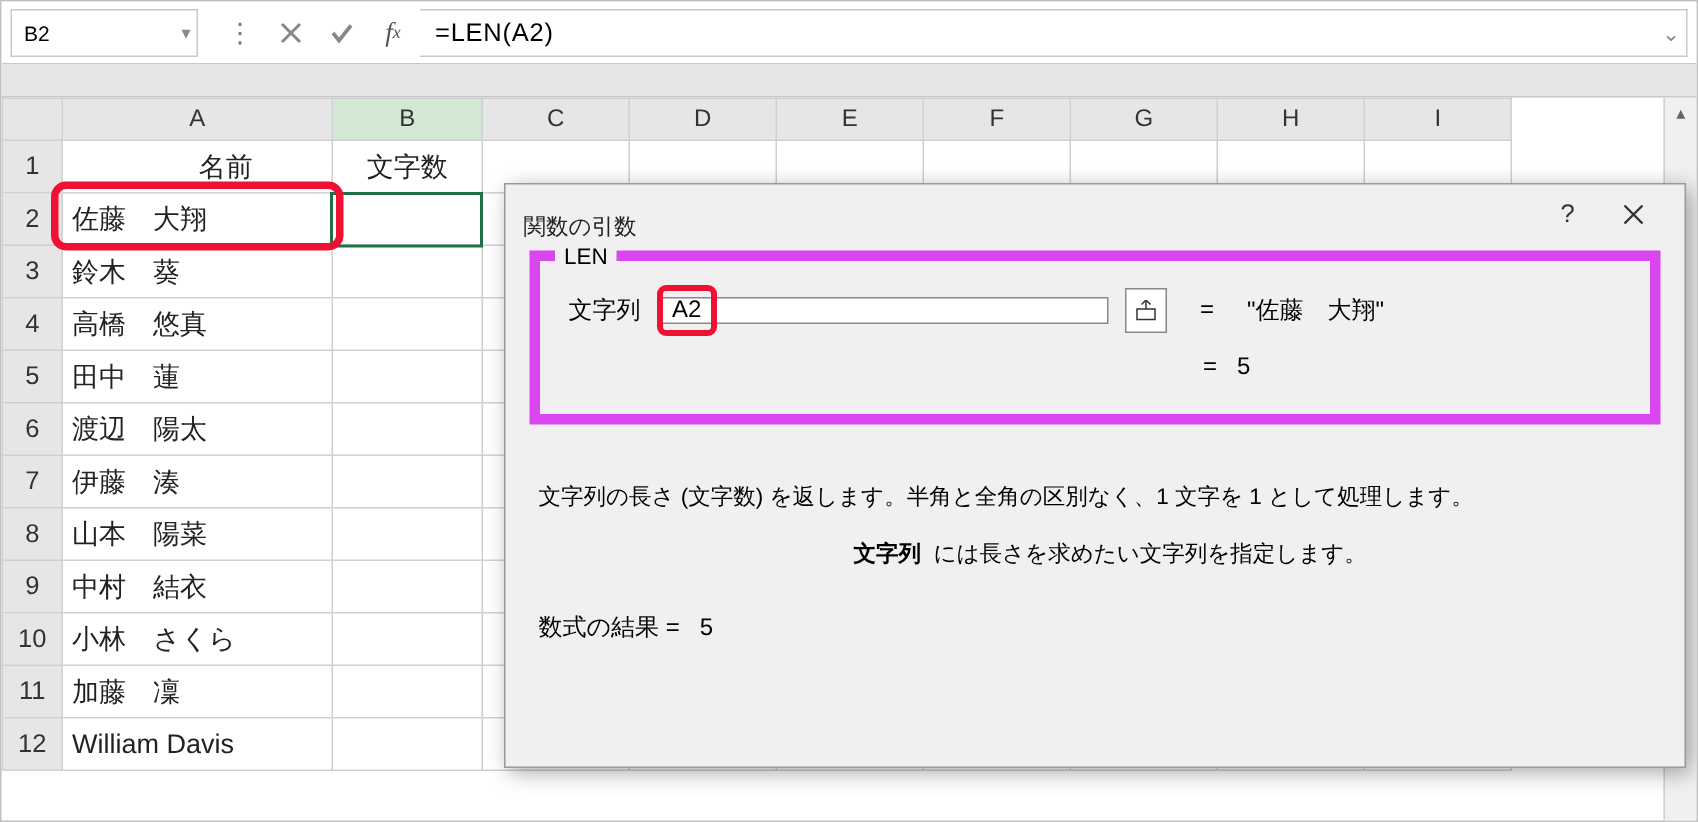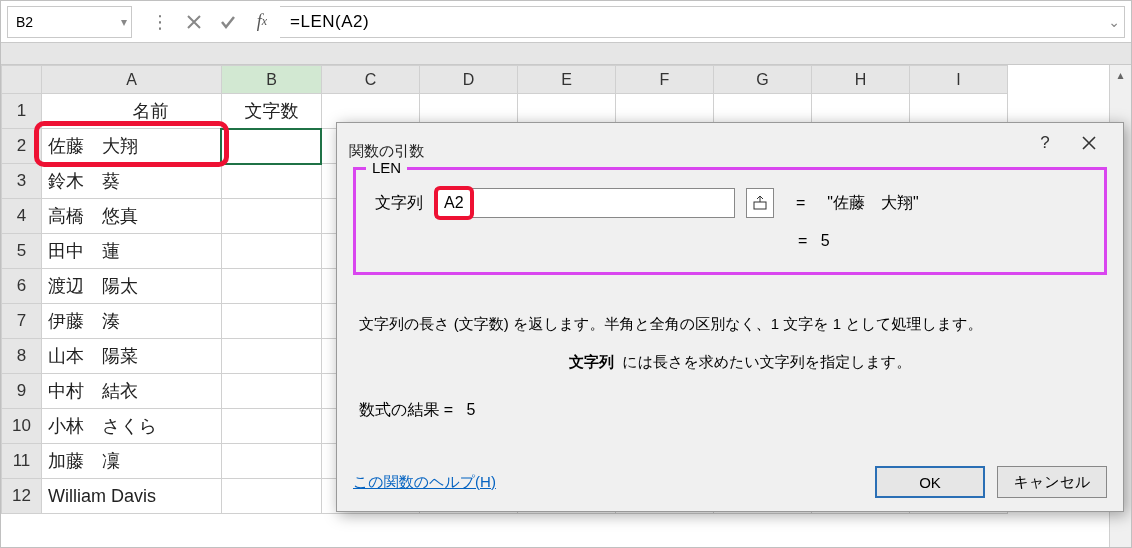--- a/index.html
+++ b/index.html
@@ -200,41 +200,41 @@
   display: flex;
   align-items: center;
   justify-content: center;
   font-size: 17px;
   color: #333;
 }
 .dialog-body {
   padding: 6px 16px;
 }
 .fieldset {
-  border: 3px solid #d946ef;
+  border: 7px solid #d946ef;
   padding: 18px 12px 22px 12px;
   position: relative;
 }
 .fieldset .legend {
   position: absolute;
   top: -11px;
   left: 10px;
   background: #f0f0f0;
   padding: 0 6px;
   font-size: 15px;
 }
 .argrow {
   display: flex;
   align-items: center;
   gap: 12px;
 }
 .arg-label { width: 55px; text-align: right; font-size: 16px; }
 .arg-input {
   width: 300px;
-  height: 30px;
+  height: 18px;
   border: 1px solid #888;
   background: #fff;
   padding: 0 6px;
   font-size: 16px;
   display: flex;
   align-items: center;
 }
 .arg-input .red-box {
   border: 4px solid #e13;
   border-radius: 6px;
@@ -548,19 +548,13 @@
       <div class="sub">
         <b>文字列</b>
         &nbsp;<span>には長さを求めたい文字列を指定します。</span>
       </div>
     </div>
     <div class="result-row">
       <span>数式の結果 =</span>
       &nbsp;&nbsp;<span>5</span>
     </div>
   </div>
-  <div class="dialog-footer">
-    <a class="help-link">この関数のヘルプ(H)</a>
-    <div class="spacer"></div>
-    <div class="dlg-btn primary">OK</div>
-    <div class="dlg-btn">キャンセル</div>
-  </div>
 </div>
 
 </body></html>

